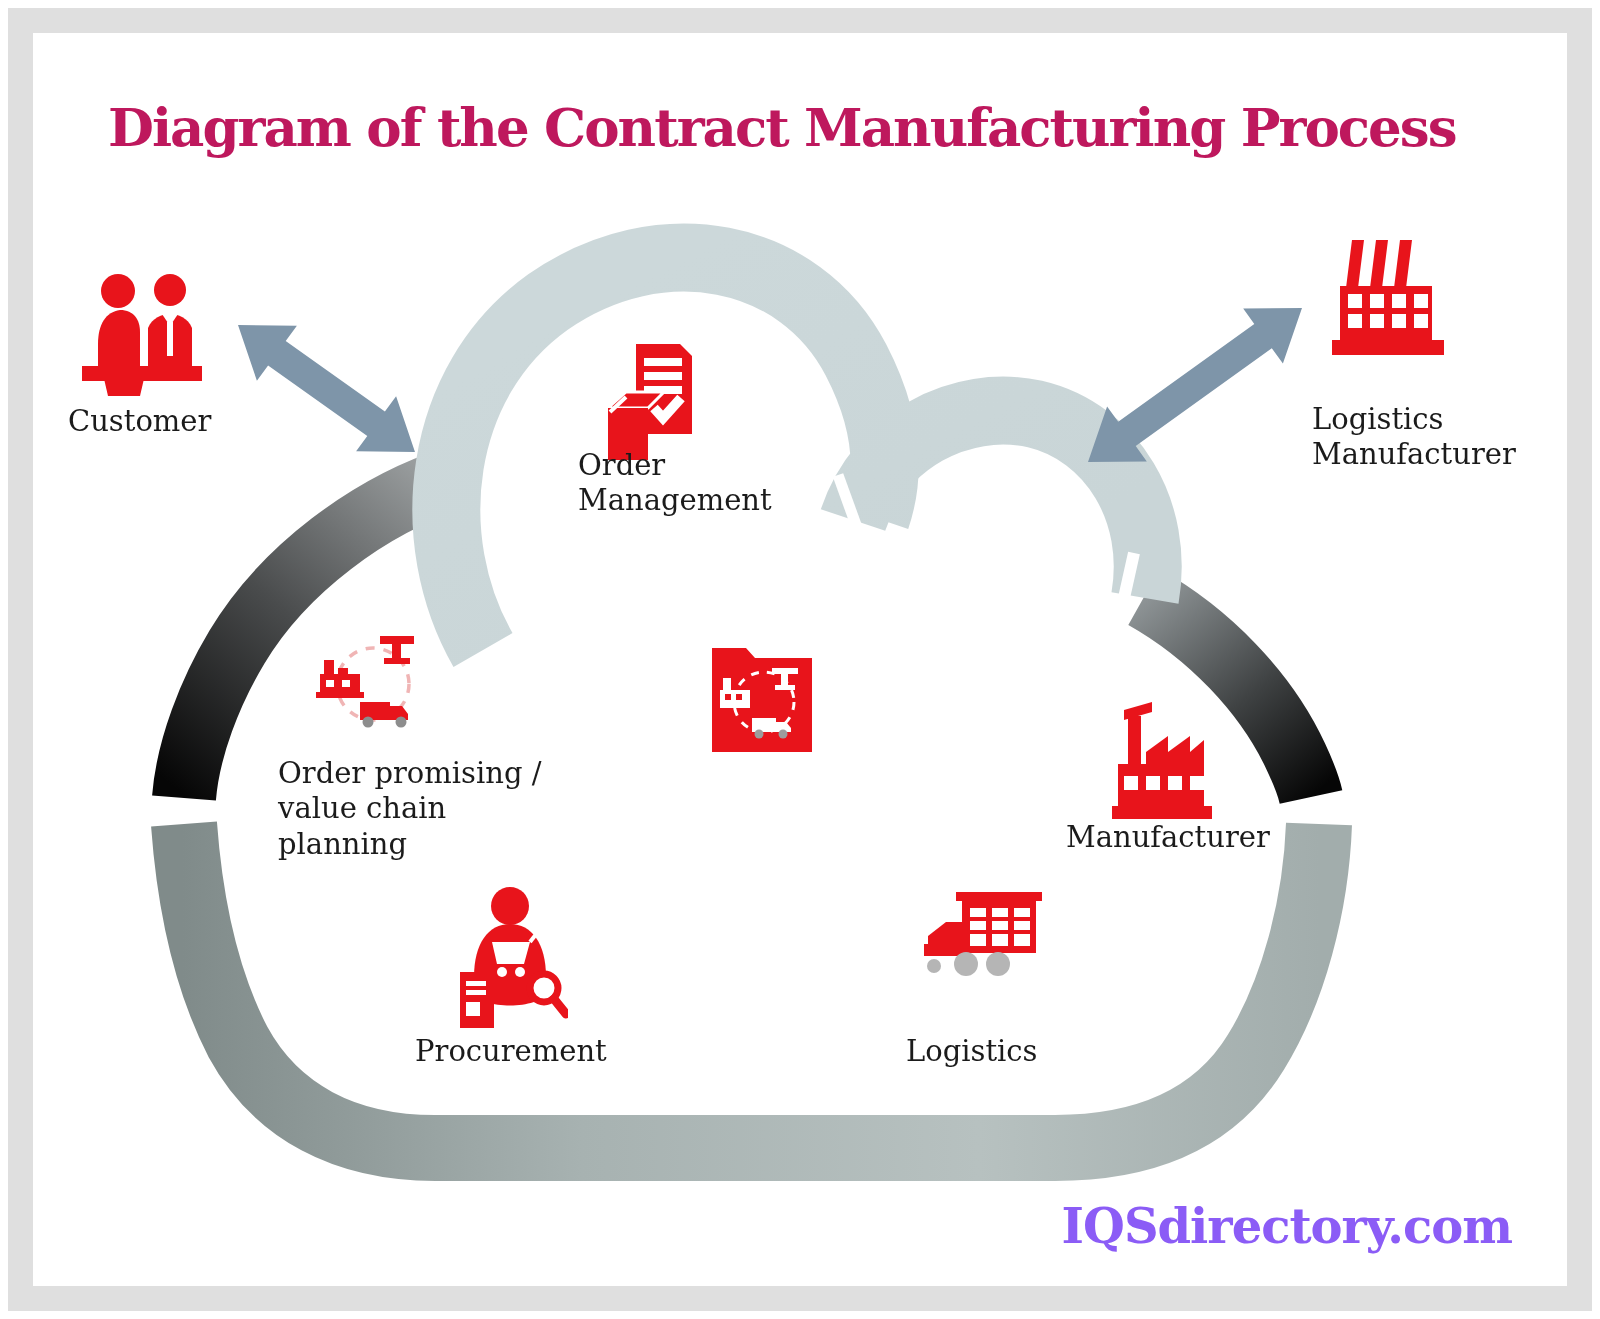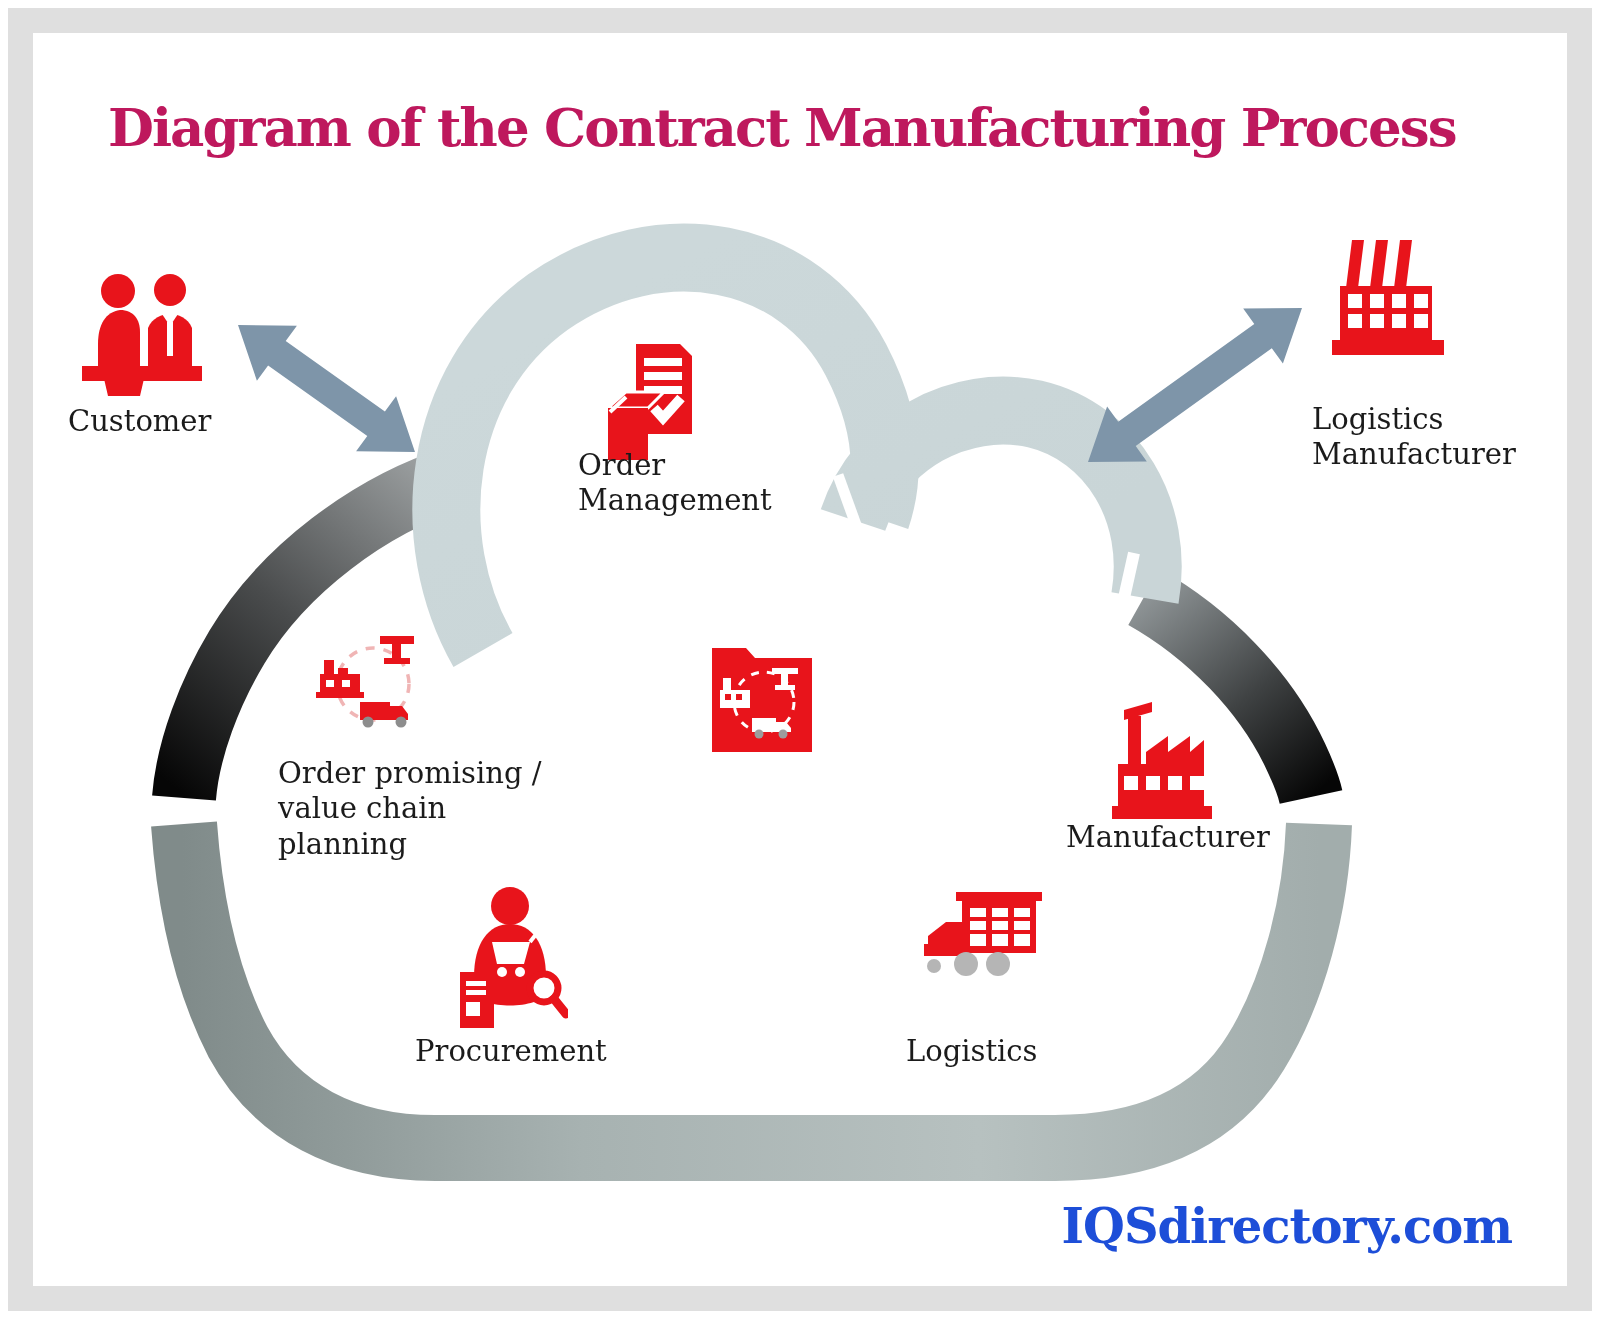--- a/index.html
+++ b/index.html
@@ -22,21 +22,21 @@
   .lbl-customer{left:68px;top:404px;}
   .lbl-contract-manufacturer{left:1312px;top:402px;}
   .lbl-order-management{left:578px;top:448px;}
   .lbl-order-promising{left:278px;top:756px;}
   .lbl-supply-chain{left:578px;top:790px;}
   .lbl-manufacturer{left:1066px;top:820px;}
   .lbl-procurement{left:415px;top:1034px;}
   .lbl-logistics{left:906px;top:1034px;}
   .watermark{
     position:absolute;right:88px;top:1198px;
-    font-size:48px;font-weight:bold;letter-spacing:-1px;color:#1d4ed8;
+    font-size:48px;font-weight:bold;letter-spacing:-1px;color:#8b5cf6;
     font-family:"DejaVu Serif",serif;
   }
   .icon{position:absolute;}
   .i-customer{left:78px;top:266px;width:128px;height:132px;}
   .i-contract{left:1332px;top:230px;width:112px;height:136px;}
   .i-ordermgmt{left:596px;top:342px;width:102px;height:126px;}
   .i-planning{left:316px;top:628px;width:108px;height:108px;}
   .i-folder{left:712px;top:638px;width:100px;height:114px;}
   .i-factory{left:1112px;top:694px;width:100px;height:126px;}
   .i-procure{left:458px;top:884px;width:110px;height:150px;}

